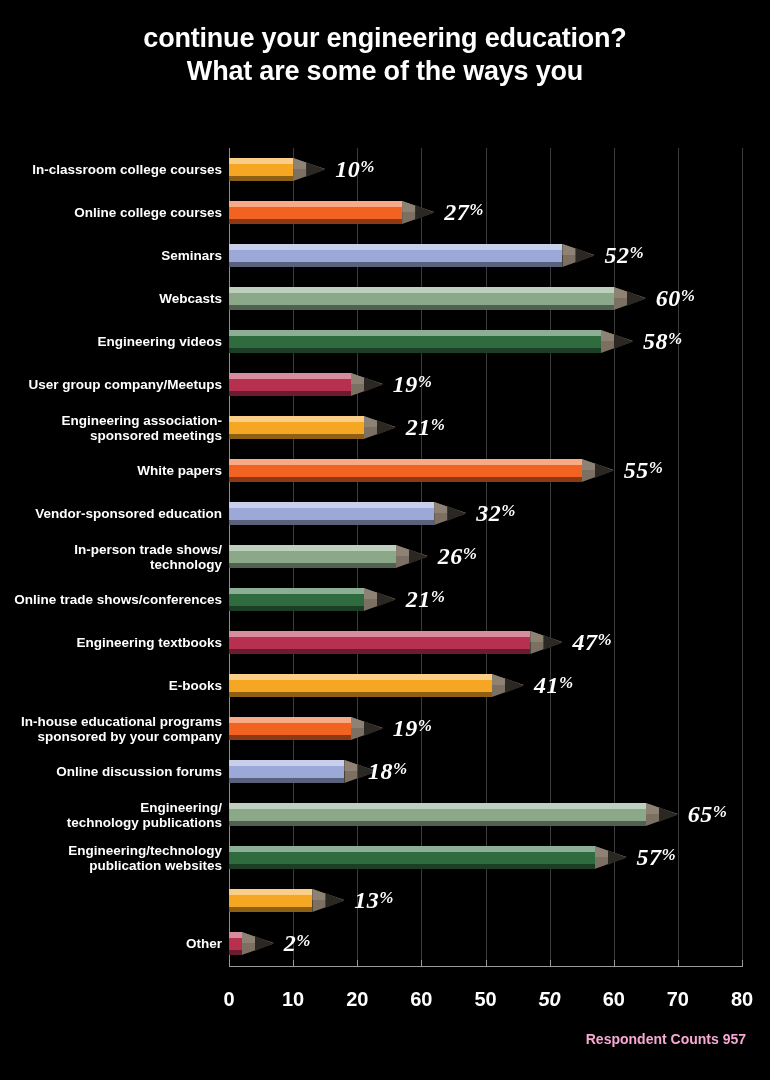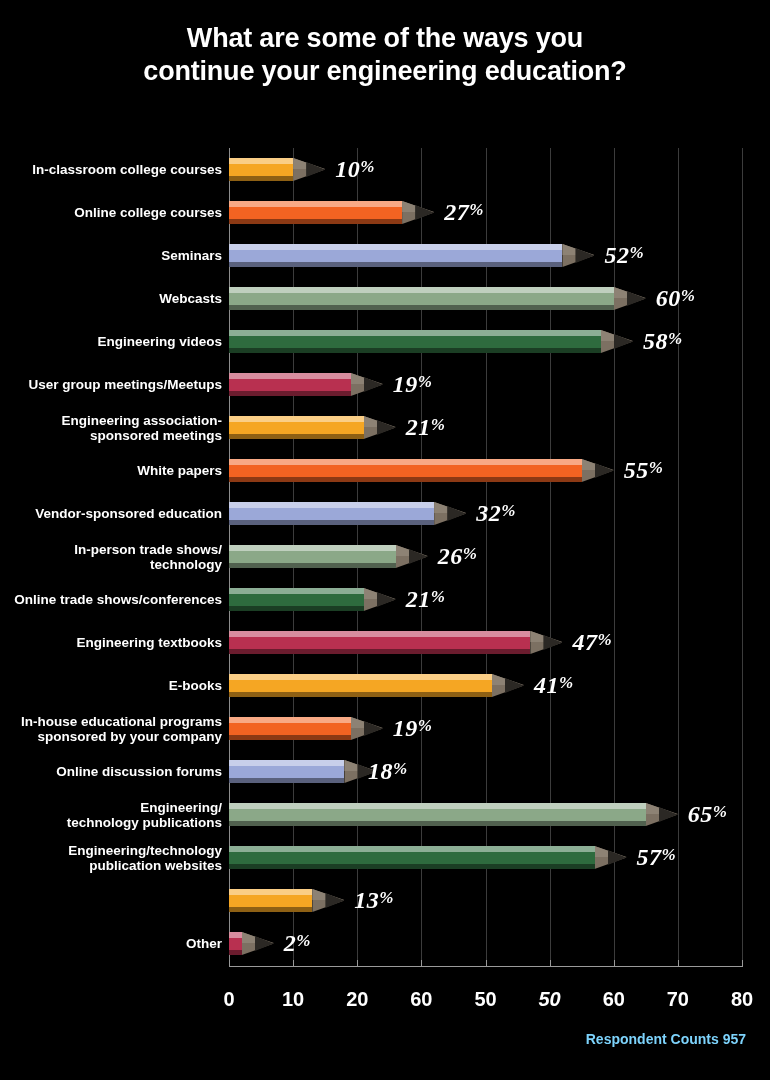--- a/index.html
+++ b/index.html
@@ -109,29 +109,29 @@
   .xtick {
     position:absolute; top:0;
     transform:translateX(-50%);
     font-family:"Liberation Sans Narrow","Liberation Sans",sans-serif;
     font-weight:700; font-size:20px; color:#fff;
   }
 
   #footer {
     position:absolute; right:24px; top:1031px;
     font-family:"Liberation Sans Narrow","Liberation Sans",sans-serif;
-    font-weight:700; font-size:14px; color:#7dd3fc;
+    font-weight:700; font-size:14px; color:#f9a8d4;
   }
 </style>
 </head>
 <body>
 
 <div id="title">
+  <span class="l">continue your engineering education?</span>
   <span class="l">What are some of the ways you</span>
-  <span class="l">continue your engineering education?</span>
 </div>
 
 <div id="chart">
   <div id="plot">
       <div class="gridline axis0" style="left: 0px;"></div>
       <div class="gridline" style="left: 64.125px;"></div>
       <div class="gridline" style="left: 128.25px;"></div>
       <div class="gridline" style="left: 192.375px;"></div>
       <div class="gridline" style="left: 256.5px;"></div>
       <div class="gridline" style="left: 320.625px;"></div>
@@ -214,21 +214,21 @@
           </div>
         </div>
         <div class="tip" style="left: 600.925px; top: 10px;">
           <div class="cone"></div>
           <div class="cone-hi"></div>
           <div class="lead"></div>
         </div>
         <div class="val-label" style="left: 642.925px;">58<span class="pct">%</span></div>
       </div>
       <div class="row" style="top: 215px;">
-        <div class="cat-label">User group meetings/Meetups</div>
+        <div class="cat-label">User group company/Meetups</div>
         <div class="bar-wrap" style="width: 121.837px;">
           <div class="pencil-body">
             <div class="stripe-top" style="background: rgb(216, 141, 159);"></div>
             <div class="stripe-mid" style="background: rgb(184, 48, 80);"></div>
             <div class="stripe-bot" style="background: rgb(107, 28, 46);"></div>
           </div>
         </div>
         <div class="tip" style="left: 350.837px; top: 10px;">
           <div class="cone"></div>
           <div class="cone-hi"></div>

